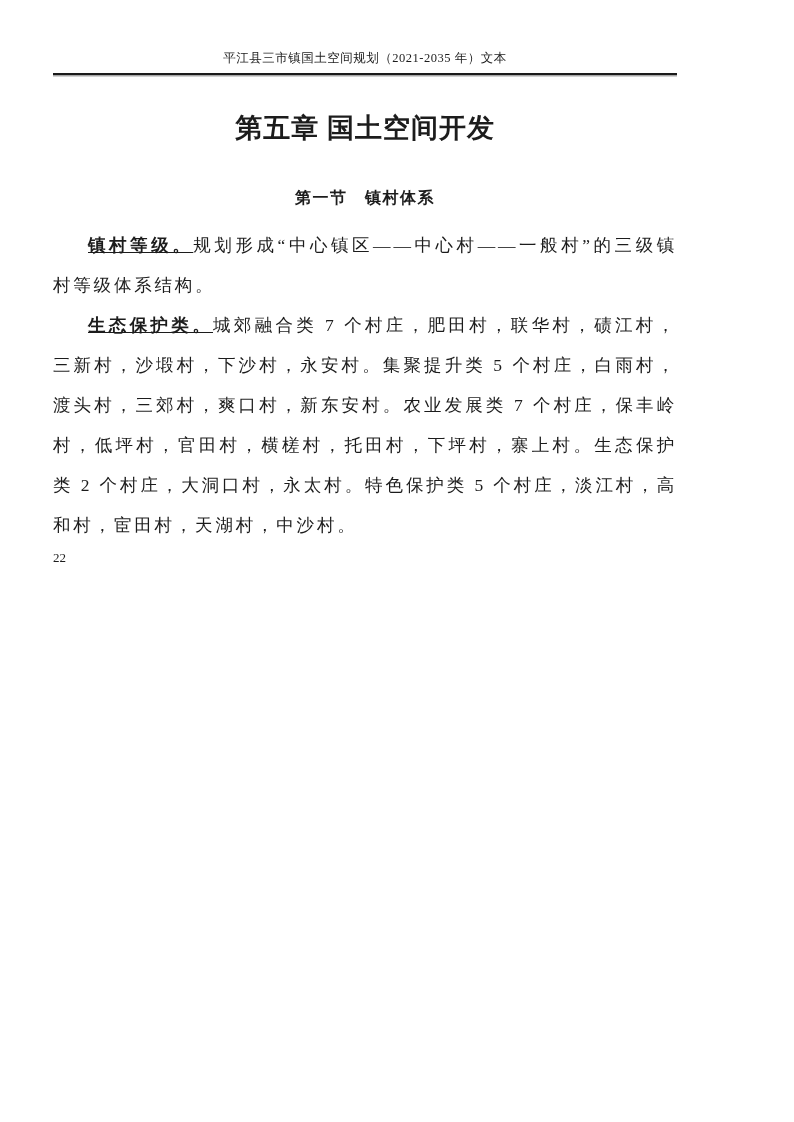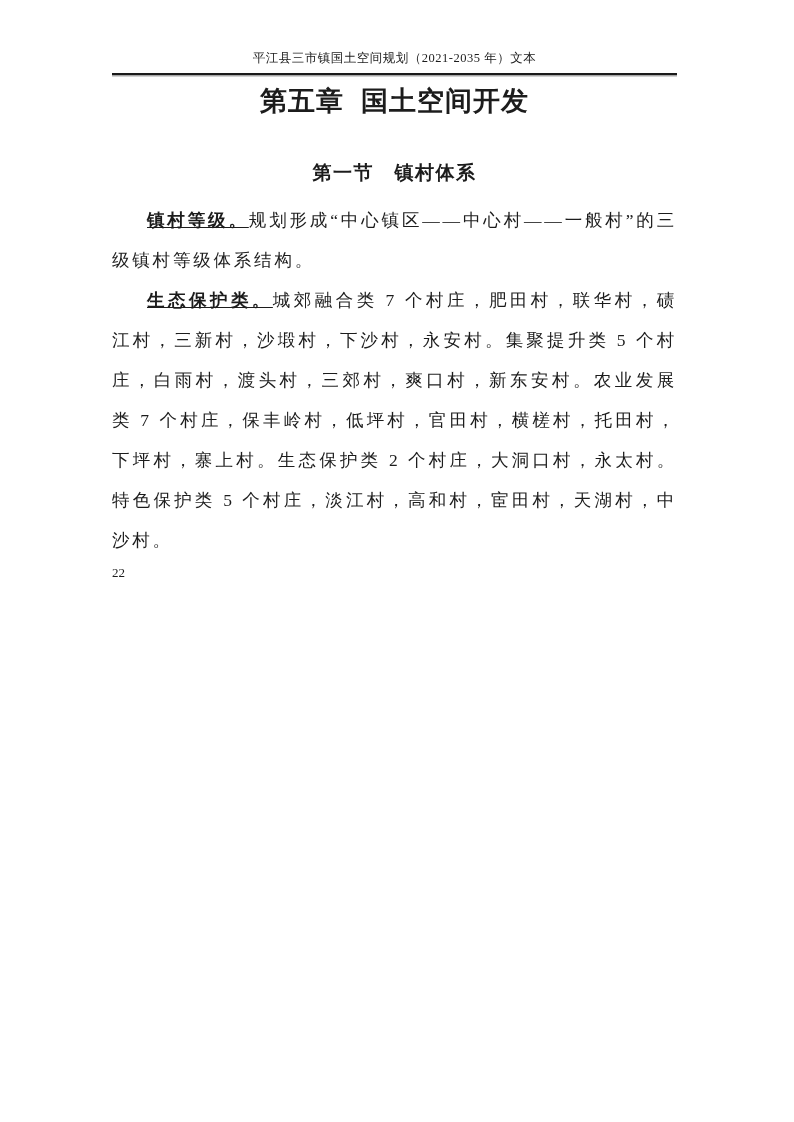--- a/index.html
+++ b/index.html
@@ -9,45 +9,45 @@
   }
   .page {
     position: relative;
     width: 794px;
     height: 1122px;
     margin: 0 auto;
     background: #ffffff;
     color: #1c1c1c;
     font-family: "Liberation Serif", "DejaVu Serif", serif;
     box-sizing: border-box;
-    padding: 50px 117px 0 112px;
+    padding: 50px 117px 0 53px;
     overflow: hidden;
   }
   .doc-header {
     text-align: center;
     font-size: 12.5px;
     line-height: 17px;
     letter-spacing: 0.5px;
     padding-bottom: 6px;
     border-bottom: 2px solid #1a1a1a;
     box-shadow: 0 1.5px 0 rgba(0,0,0,0.35);
   }
   .chapter-title {
-    margin: 10px 0 0 0;
+    margin: 35px 0 0 0;
     text-align: center;
     font-size: 27px;
     line-height: 36px;
     font-weight: 700;
     letter-spacing: 1px;
-    font-family: Liberation Mono, monospace;
+    font-family: Liberation Serif, serif;
   }
   .section-heading {
     margin: 38px 0 0 0;
     text-align: center;
-    font-size: 19px;
+    font-size: 16px;
     line-height: 27px;
     font-weight: 700;
     letter-spacing: 1.5px;
     font-family: Liberation Serif, serif;
   }
   .section-heading.second {
     margin-top: 34px;
   }
   .body-block {
     margin-top: 14px;

